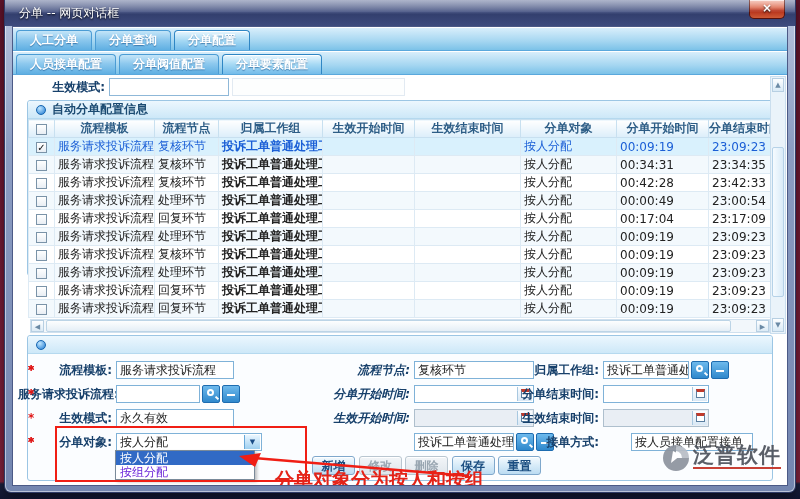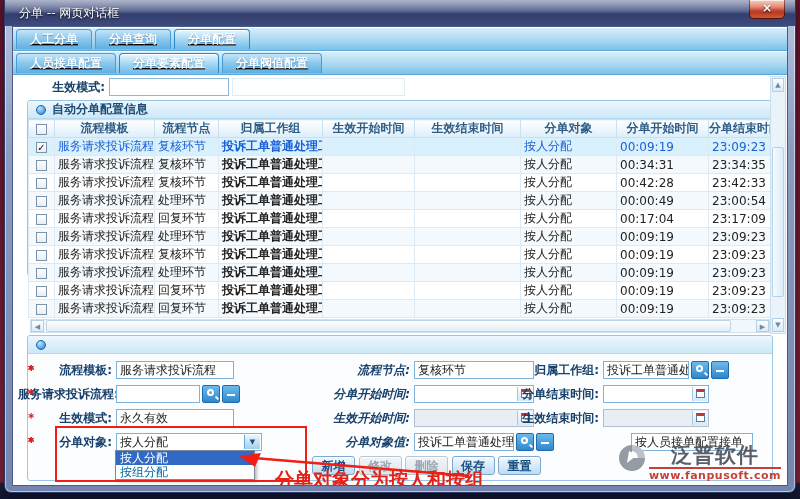--- a/index.html
+++ b/index.html
@@ -16,23 +16,23 @@
     background-blend-mode:normal;color:#fff;font-size:12px;text-shadow:0 1px 2px #000;}
   .titlebar::after{content:"";position:absolute;left:0;right:0;top:0;height:12px;
     background:linear-gradient(180deg,rgba(255,255,255,.35),rgba(255,255,255,.05));pointer-events:none;}
   .close-btn{position:absolute;right:10px;top:0;width:36px;height:19px;border:1px solid #57100a;border-top:none;
     border-radius:0 0 5px 5px;background:linear-gradient(180deg,#f2b3a3 0%,#dd6b50 40%,#b5301a 60%,#cd5a36 100%);
     color:#fff;font-weight:bold;font-size:12px;text-align:center;line-height:17px;
     box-shadow:inset 0 1px 0 rgba(255,255,255,.65);cursor:pointer;}
   .content{position:absolute;left:7px;right:7px;top:26px;bottom:6px;background:#fff;
     border:1px solid #4c5a86;overflow:hidden;font-size:12px;}
   
-  .tabbar{position:absolute;left:0;right:0;height:23px;display:flex;align-items:center;gap:3px;
+  .tabbar{position:absolute;left:0;right:0;height:23px;display:flex;align-items:flex-end;gap:3px;
     padding-left:3px;background:linear-gradient(180deg,#d8eefb 0%,#a5d6f1 60%,#7cc2e8 100%);
-    border-bottom:1px solid #5aa8dc;text-decoration:underline;}
+    border-bottom:1px solid #5aa8dc;}
   #tabbar1{top:1px;} #tabbar2{top:25px;}
   .tab{height:20px;line-height:19px;padding:0 13px;color:#fff;font-weight:bold;font-size:12px;
     background:linear-gradient(180deg,#c4e5f8 0%,#8ec9ee 45%,#5fafe2 100%);
     border:1px solid #4b9cd4;border-bottom:none;border-radius:4px 4px 0 0;cursor:pointer;
     text-shadow:0 1px 1px rgba(10,70,130,.55);}
   .tab.active{background:linear-gradient(180deg,#e9f7ff 0%,#a6d9f4 50%,#74bcea 100%);
     border-color:#2f86c4;box-shadow:inset 0 1px 0 #fff;}
   
   .topfield{position:absolute;left:0;right:17px;top:49px;height:23px;background:#fff;}
   .topfield .lbl{position:absolute;left:0;width:92px;text-align:right;line-height:22px;
@@ -93,21 +93,21 @@
   .lbtn{position:absolute;top:0;width:18px;height:18px;border:1px solid #1d6cb0;border-radius:2px;cursor:pointer;
     background:linear-gradient(180deg,#6db9ec,#2f88cc);}
   .mag{position:absolute;left:4px;top:3px;width:7px;height:7px;border:2px solid #fff;border-radius:50%;}
   .mag::after{content:"";position:absolute;left:6px;top:6px;width:4px;height:2px;background:#fff;transform:rotate(45deg);}
   .mins{position:absolute;left:4px;top:8px;width:8px;height:2px;background:#fff;}
   .selarrow{position:absolute;top:1px;right:1px;width:16px;height:14px;border-left:1px solid #68a8d8;
     background:linear-gradient(180deg,#eaf6ff,#9fd0f0);font-size:7px;color:#1a4c86;text-align:center;line-height:14px;cursor:pointer;}
   
   .droplist{position:absolute;left:102px;top:423px;width:140px;border:1px solid #7a8a99;background:#fff;
     box-shadow:2px 2px 3px rgba(0,0,0,.25);z-index:5;}
-  .opt{height:14px;line-height:14px;padding:0 4px;color:#0369a1;cursor:pointer;white-space:nowrap;overflow:hidden;}
+  .opt{height:14px;line-height:14px;padding:0 4px;color:#6d28d9;cursor:pointer;white-space:nowrap;overflow:hidden;}
   .opt.hot{background:#316ac5;color:#fff;}
   
   .btn{position:absolute;top:0;width:43px;height:19px;border:1px solid #7fa8cc;border-radius:3px;cursor:pointer;
     background:linear-gradient(180deg,#f4fafe 0%,#d7ebf8 50%,#bcdcf2 100%);color:#1a4d80;font-weight:bold;
     font-size:12px;text-align:center;line-height:18px;box-shadow:inset 0 1px 0 #fff;}
   .btn.dis{color:#9aa7b2;border-color:#b9c6d0;background:linear-gradient(180deg,#f2f5f8,#dfe6ec);cursor:default;}
   
   .redrect{position:absolute;left:42px;top:399px;width:252px;height:56px;border:2px solid #f01e14;z-index:6;pointer-events:none;}
   .anno-text{position:absolute;left:262px;top:440px;color:#e42318;font-size:19px;font-weight:bold;z-index:6;white-space:nowrap;}
   .anno-svg{position:absolute;left:0;top:0;width:774px;height:458px;z-index:6;pointer-events:none;}
@@ -130,22 +130,22 @@
 
     <div class="content">
 
       <div class="tabbar" id="tabbar1">
           <div class="tab">人工分单</div>
           <div class="tab">分单查询</div>
           <div class="tab active">分单配置</div>
         </div>
       <div class="tabbar" id="tabbar2">
           <div class="tab">人员接单配置</div>
+          <div class="tab">分单阀值配置</div>
           <div class="tab active">分单要素配置</div>
-          <div class="tab">分单阀值配置</div>
         </div>
 
       <div class="topfield">
         <span class="lbl">生效模式:</span>
         <div class="box"></div>
         <div class="box2"></div>
       </div>
 
       <div class="panel" id="autopanel">
         <div class="panel-head">
@@ -378,29 +378,29 @@
               <span class="cal">
                 <i></i>
               </span>
             </div>
         </div>
 
         <div class="frow" style="top:97px;">
           <span class="flabel l1">分单对象:</span>
           <div class="fi" style="left:88px;width:146px;">按人分配<span class="selarrow">▼</span></div>
           <span class="req" style="left:238px;"></span>
-          <span class="flabel l2">分单对象值:</span>
           <div class="fi" style="left:386px;width:100px;">投诉工单普通处理</div>
           <span class="lbtn" style="left:488px;">
               <i class="mag"></i>
             </span>
           <span class="lbtn" style="left:508px;">
               <i class="mins"></i>
             </span>
           <span class="req" style="left:529px;"></span>
+          <span class="flabel l3">接单方式:</span>
           <div class="fi" style="left:575px;width:122px;margin-left:28px;">按人员接单配置接单</div>
           <span class="req" style="left:700px;"></span>
         </div>
 
         <div class="frow" style="top:120px;height:20px;">
             <div class="btn" style="left: 284px;">新增</div>
             <div class="btn dis" style="left: 330.5px;">修改</div>
             <div class="btn dis" style="left: 377px;">删除</div>
             <div class="btn" style="left: 423.5px;">保存</div>
             <div class="btn" style="left: 470px;">重置</div>
@@ -420,19 +420,18 @@
       <div class="anno-text">分单对象分为按人和按组</div>
 
       <div class="watermark">
         <svg width="30" height="30" viewBox="0 0 30 30">
           <path d="M15 2 A13 13 0 1 0 28 15 L15 15 Z" fill="#8d939e"></path>
           <path d="M15 2 A13 13 0 0 1 28 15 L21 15 A7 7 0 0 0 15 8 Z" fill="#b8bdc6"></path>
           <path d="M12 8 L20 12 L10 20 Z" fill="#fff"></path>
         </svg>
         <div class="wm-txt">
           <div class="wm-brand">泛普软件</div>
-          <div class="wm-url">www.fanpusoft.com</div>
         </div>
       </div>
 
     </div>
   </div>
 </div>
 
 </body></html>

